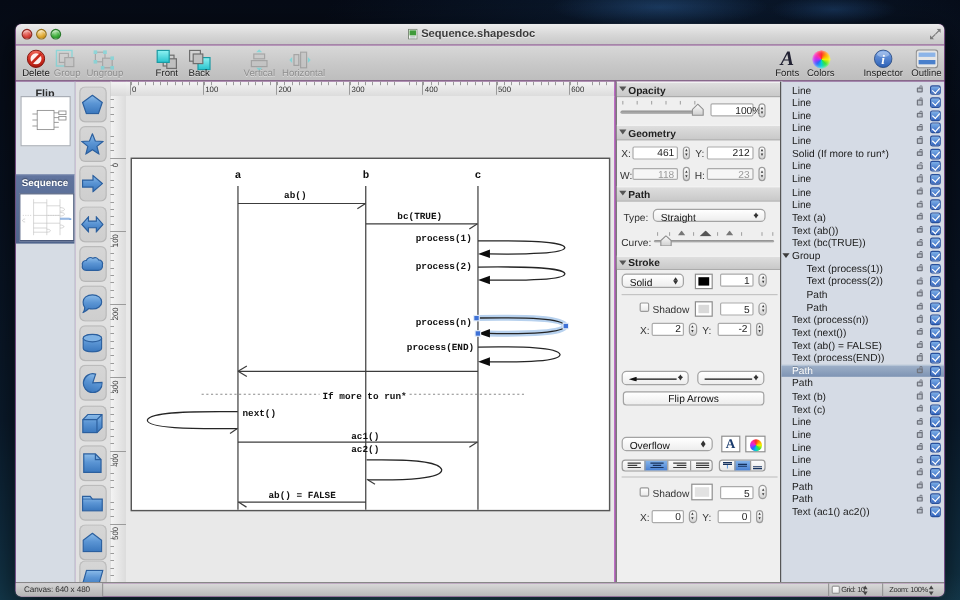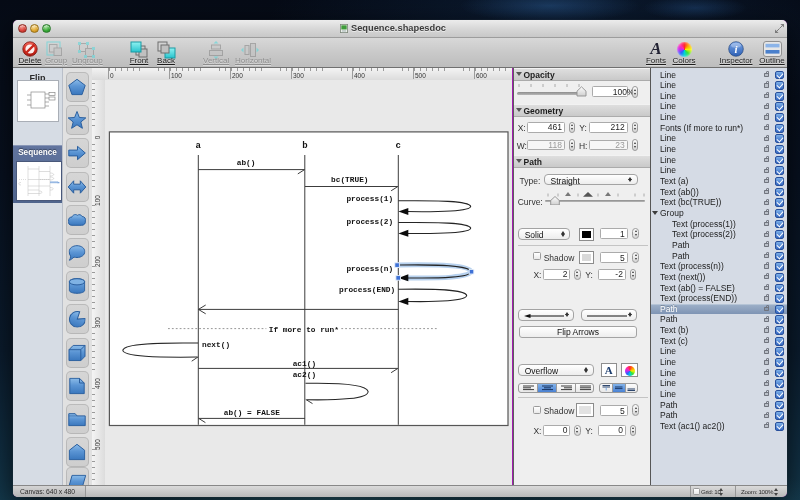--- a/index.html
+++ b/index.html
@@ -20,21 +20,21 @@
 #tlr{left:5px;background:radial-gradient(circle at 40% 30%, #f2958c,#d8423a 55%,#a6241c);border:.5px solid #8e2a22;}
 #tly{left:17px;background:radial-gradient(circle at 40% 30%, #f6dc9a,#dfa72f 55%,#b07c12);border:.5px solid #96711a;}
 #tlg{left:29px;background:radial-gradient(circle at 40% 30%, #a8dfa0,#3aac38 55%,#1f7f22);border:.5px solid #2a7a2c;}
 #title{position:absolute;left:-7px;top:3px;width:774px;text-align:center;font-size:9.3px;font-weight:700;color:#3c3c3c;text-shadow:0 1px 0 rgba(255,255,255,.55);}
 #fsbtn{position:absolute;right:3px;top:4px;width:9px;height:9px;opacity:.7;}
 
 #toolbar{position:absolute;left:0;top:18px;width:774px;height:29px;
 background:linear-gradient(#d8d8d8,#c9c9c9 50%,#bdbdbd);border-bottom:1px solid #707070;}
 .tbtn{position:absolute;text-align:center;}
 .tbtn .ic{display:block;margin:0 auto;}
-.tbl{position:absolute;top:15px;width:100%;left:0;font-size:8px;color:#1d1d1d;text-shadow:0 1px 0 rgba(255,255,255,.45);white-space:nowrap;text-decoration:underline;}
+.tbl{position:absolute;top:15px;width:100%;left:0;font-size:8px;color:#1d1d1d;text-shadow:0 1px 0 rgba(255,255,255,.45);white-space:nowrap;}
 .dis .tbl{color:#8e8e8e;}
 
 #sidebar{position:absolute;left:0;top:48px;width:49px;height:417px;background:#d6dce4;border-right:1px solid #b9bfc9;}
 #classhdr{position:absolute;left:0;top:4.5px;width:49px;text-align:center;font-size:9px;font-weight:700;color:#2b2b2b;}
 #thumb1{position:absolute;left:4px;top:11.5px;width:40px;height:40px;background:#fff;border:1px solid #a9aeb6;}
 #seqband{position:absolute;left:0;top:56.5px;width:49px;height:58.5px;background:linear-gradient(#62759f,#4f648c);box-shadow:inset 0 1px 0 rgba(255,255,255,.25);margin-top:20px;}
 #seqhdr{position:absolute;left:0;top:3.5px;width:49px;text-align:center;font-size:8.2px;font-weight:700;color:#fff;text-shadow:0 -1px 1px rgba(0,0,0,.45);}
 #thumb2{position:absolute;left:2.5px;top:16px;width:44px;height:38.5px;background:#fff;border:1px solid #49587a;}
 
 #palette{position:absolute;left:50px;top:48px;width:28.5px;height:417px;background:#e1e1e1;border-right:1px solid #a6a6a6;overflow:hidden;}
@@ -480,20 +480,24 @@
         </g>
         <path d="M23 0 L26 4 L20 4 Z" fill="#777"></path>
         <path d="M43 0 L48 4.8 L38 4.8 Z" fill="#555"></path>
         <path d="M63 0 L66 4 L60 4 Z" fill="#777"></path>
       </svg>
     <div class="abs" style="left:31px;top:131.5px;width:100px;height:2.4px;background:linear-gradient(#8c8c8c,#b8b8b8);border-radius:2px;"></div>
     <svg class="abs" style="left:36.6px;top:127.8px" width="10" height="9.5" viewBox="0 0 10 9.5">
         <path d="M5 .5 L9.3 4.5 V9 H.7 V4.5 Z" fill="url(#thg)" stroke="#8e8e8e" stroke-width=".9"></path>
       </svg>
 
+    <div class="hdr" style="top:144.5px">
+        <i></i>
+        <b>Stroke</b>
+      </div>
     <div class="dd" style="left:4.2px;top:160px;width:52.7px;height:12px;">
         <span>Solid</span>
       </div>
     <div class="cwell" style="left:65.2px;top:159.5px;">
         <div style="background:#000"></div>
       </div>
     <div class="fld" style="left:86.5px;top:160px;width:27.7px;height:11px;line-height:10px;">1</div>
     <div class="step" style="left:118.9px;top:159.5px;"></div>
     <div class="divi" style="top:176.6px"></div>
     <div class="cb" style="left:19px;top:184.4px;"></div>
@@ -592,21 +596,21 @@
         <span class="t">Line</span>
         <div class="lk"></div>
         <div class="ock"></div>
       </div>
     <div class="orow" style="top:44.10px">
         <span class="t">Line</span>
         <div class="lk"></div>
         <div class="ock"></div>
       </div>
     <div class="orow" style="top:54.75px">
-        <span class="t">Fonts (If more to run*)</span>
+        <span class="t">Solid (If more to run*)</span>
         <div class="lk"></div>
         <div class="ock"></div>
       </div>
     <div class="orow" style="top:65.40px">
         <span class="t">Line</span>
         <div class="lk"></div>
         <div class="ock"></div>
       </div>
     <div class="orow" style="top:76.05px">
         <span class="t">Line</span>

